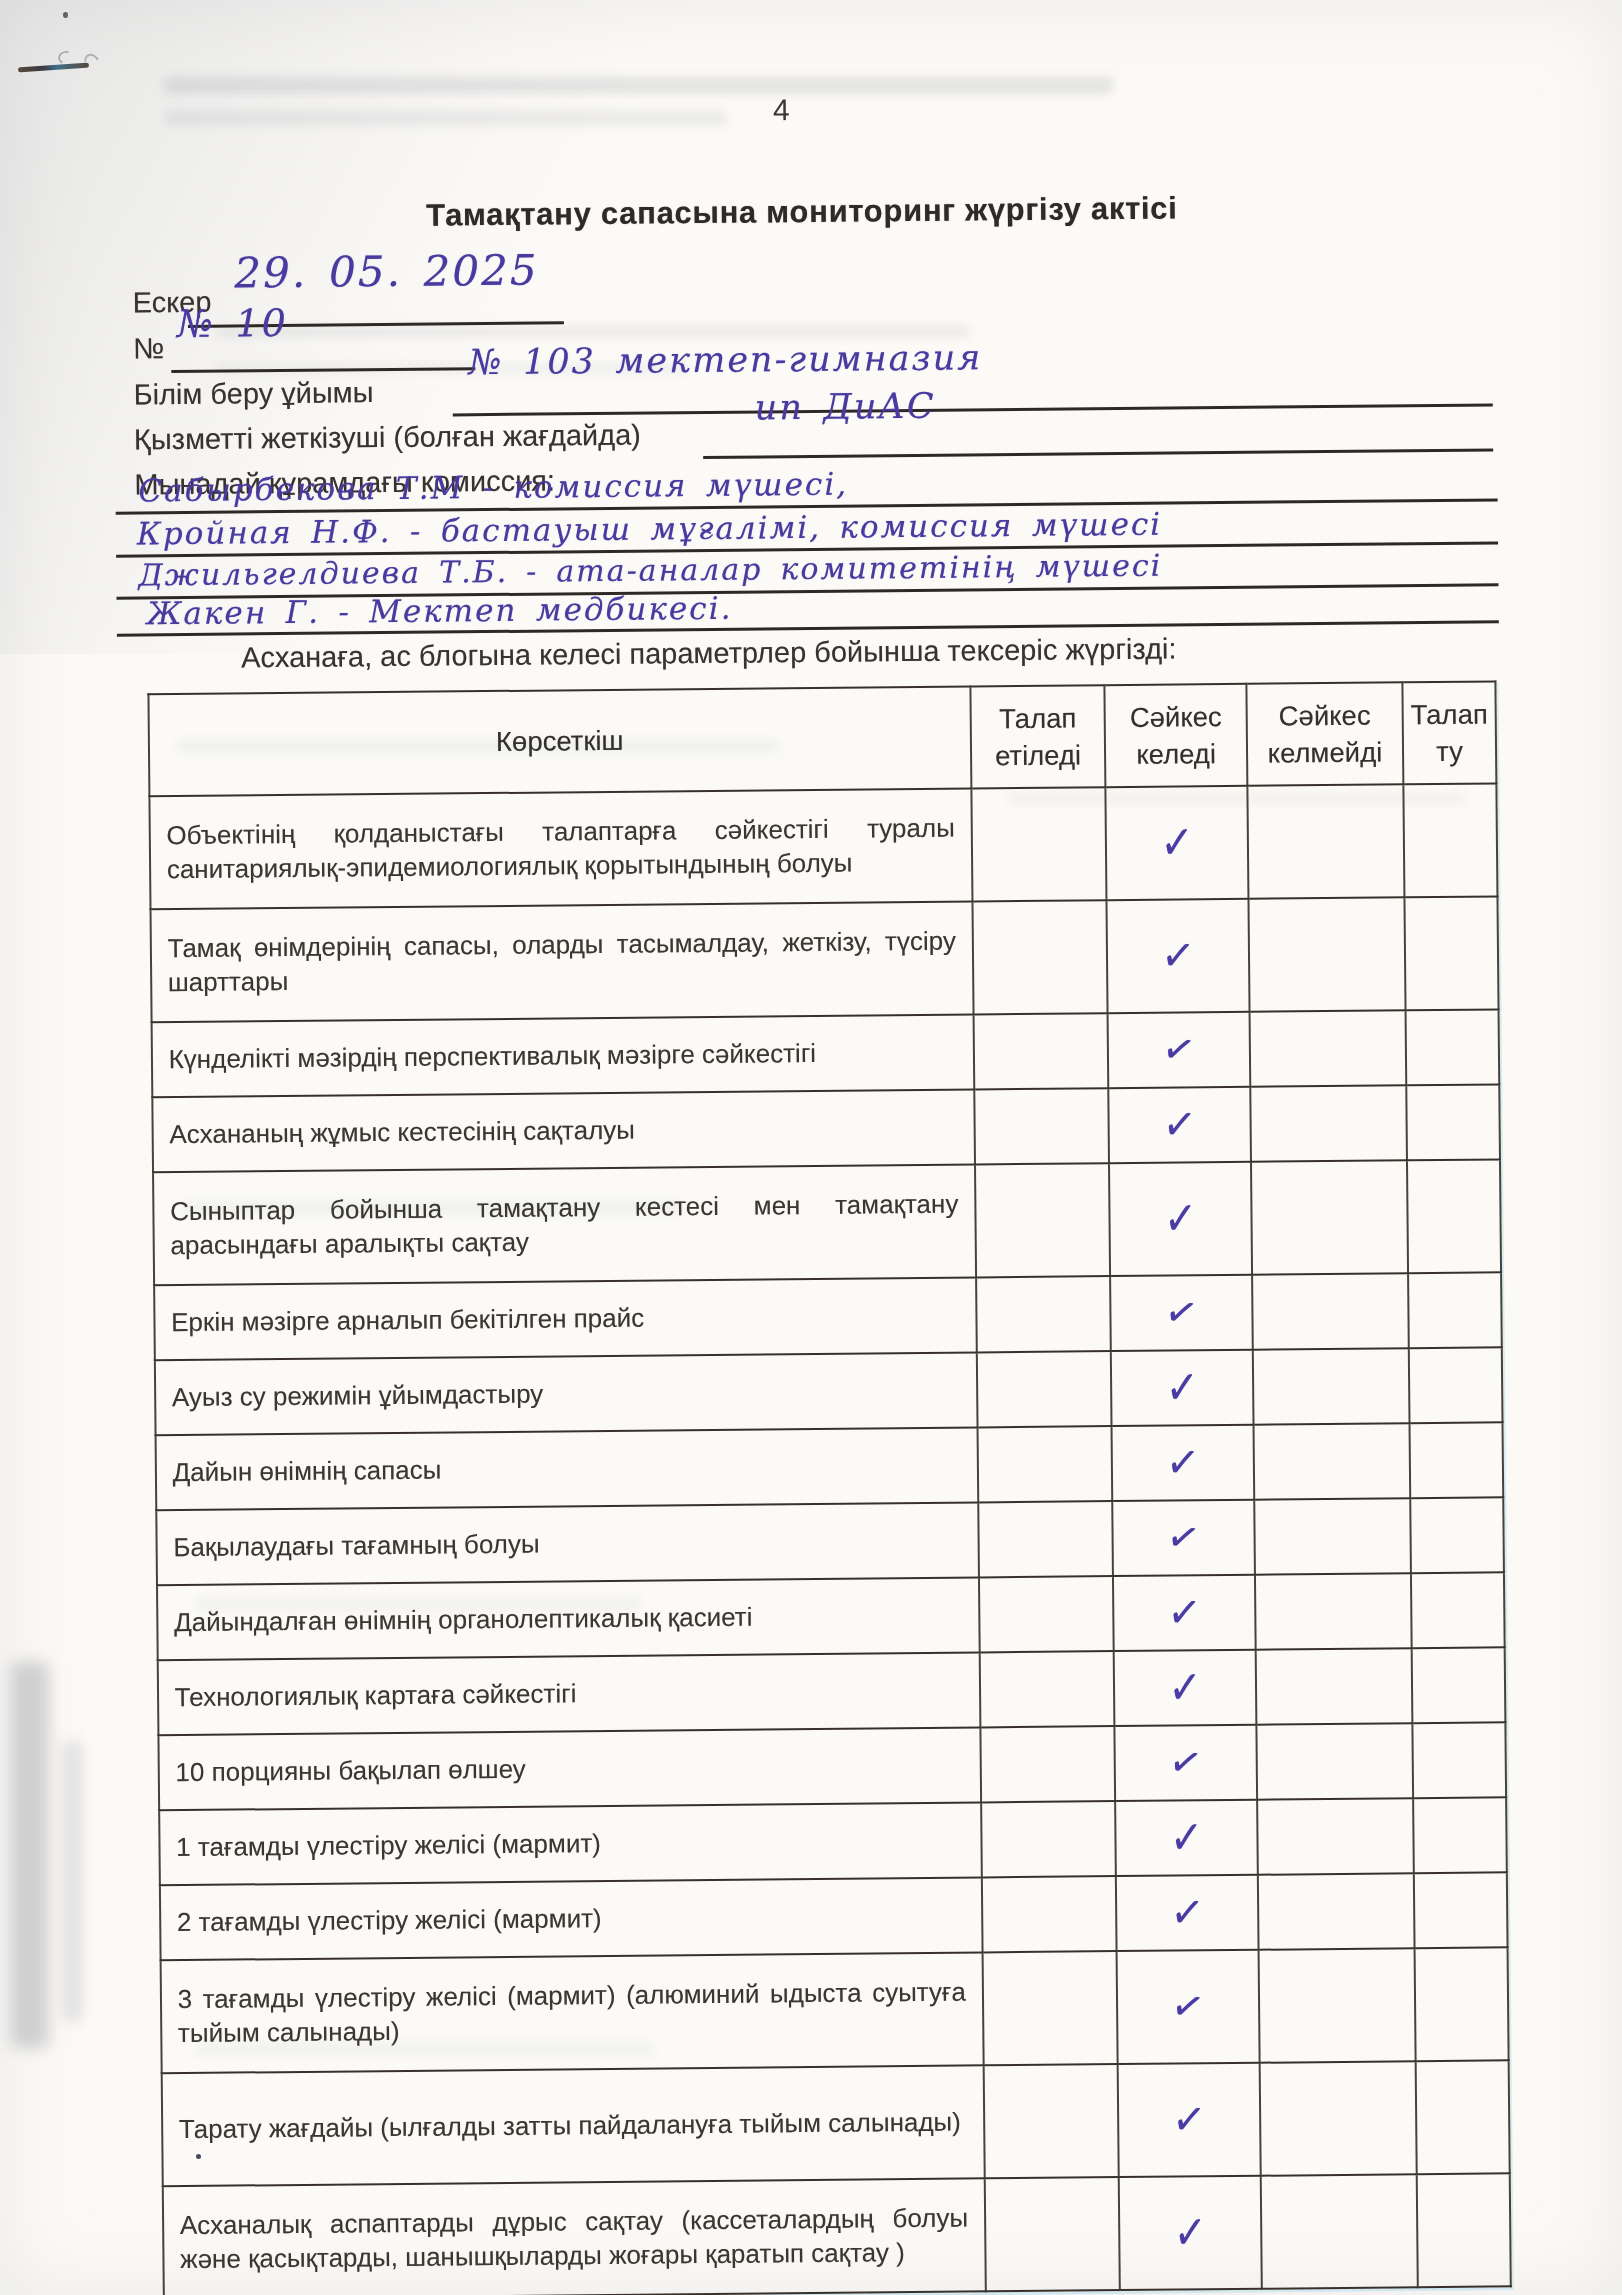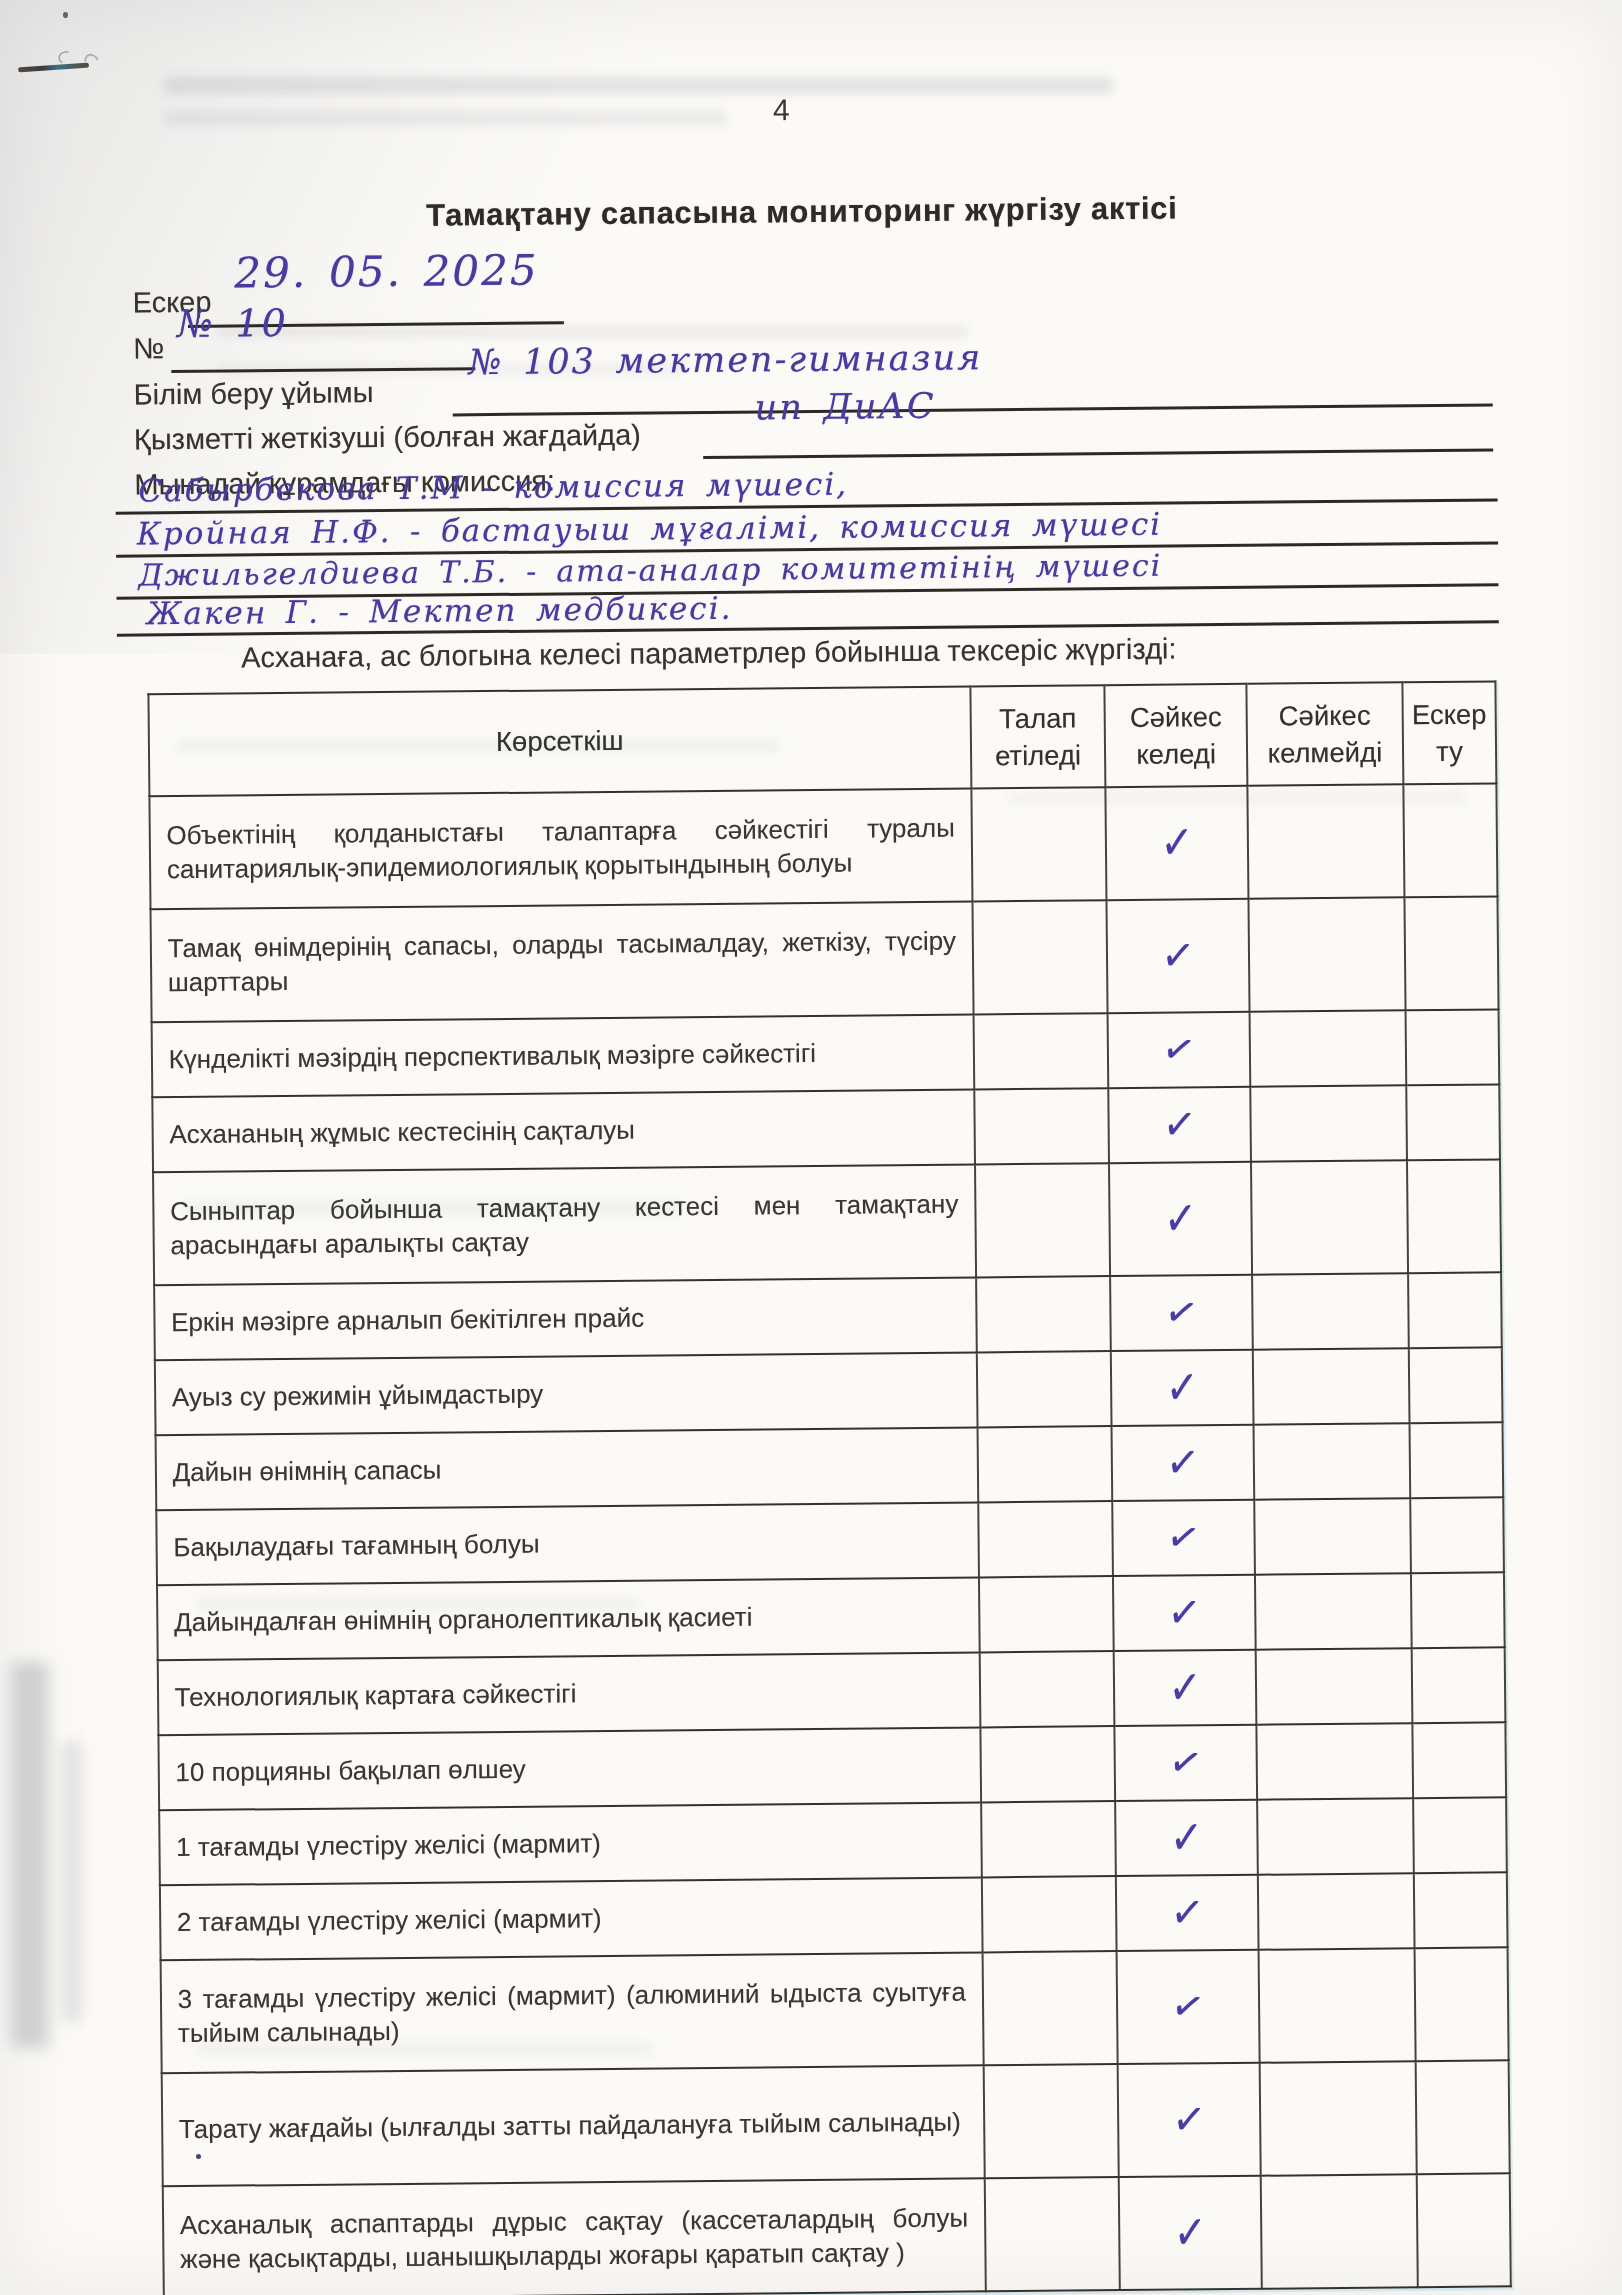--- a/index.html
+++ b/index.html
@@ -148,21 +148,21 @@
           <col style="width:10.5%">
           <col style="width:11.6%">
           <col style="width:6.9%">
       </colgroup>
       <thead>
         <tr>
           <th class="h">Көрсеткіш</th>
           <th class="h">Талап етіледі</th>
           <th class="h">Сәйкес келеді</th>
           <th class="h">Сәйкес келмейді</th>
-          <th class="h">Ескер ту</th>
+          <th class="h">Талап ту</th>
         </tr>
       </thead>
       <tbody>
         <tr class="tall">
           <td class="c-ind">Объектінің қолданыстағы талаптарға сәйкестігі туралы санитариялық-эпидемиологиялық қорытындының болуы</td>
           <td class="c-req"></td>
           <td class="c-yes"><span class="check">✓</span></td>
           <td class="c-no"></td>
           <td class="c-note"></td>
         </tr>

